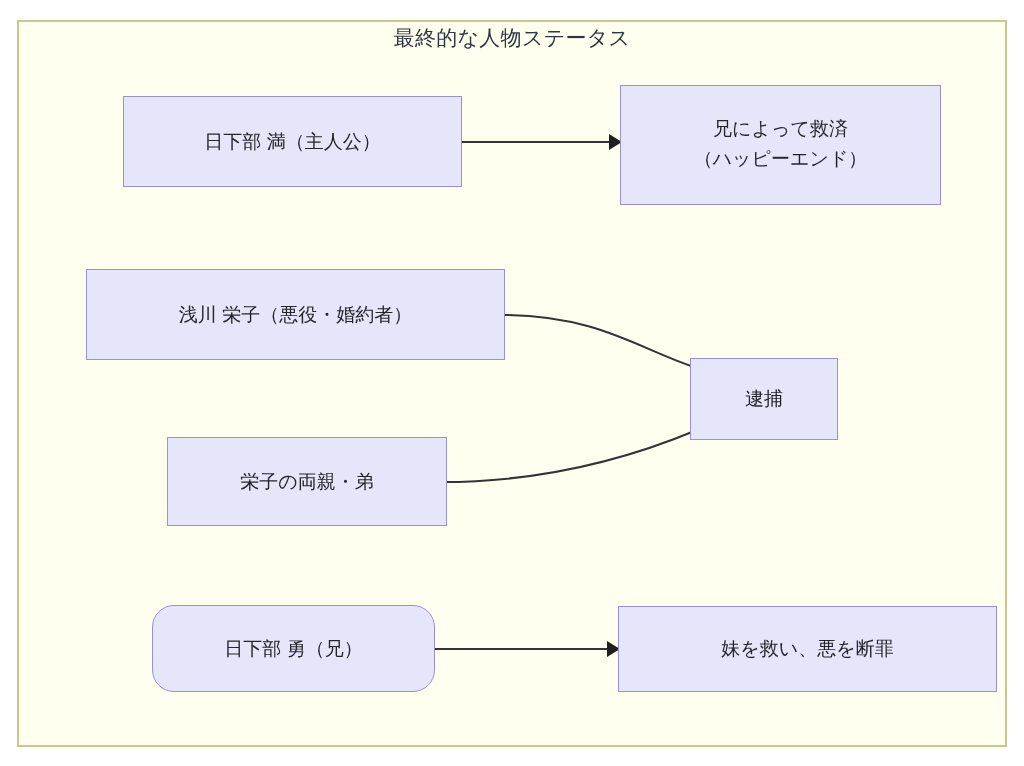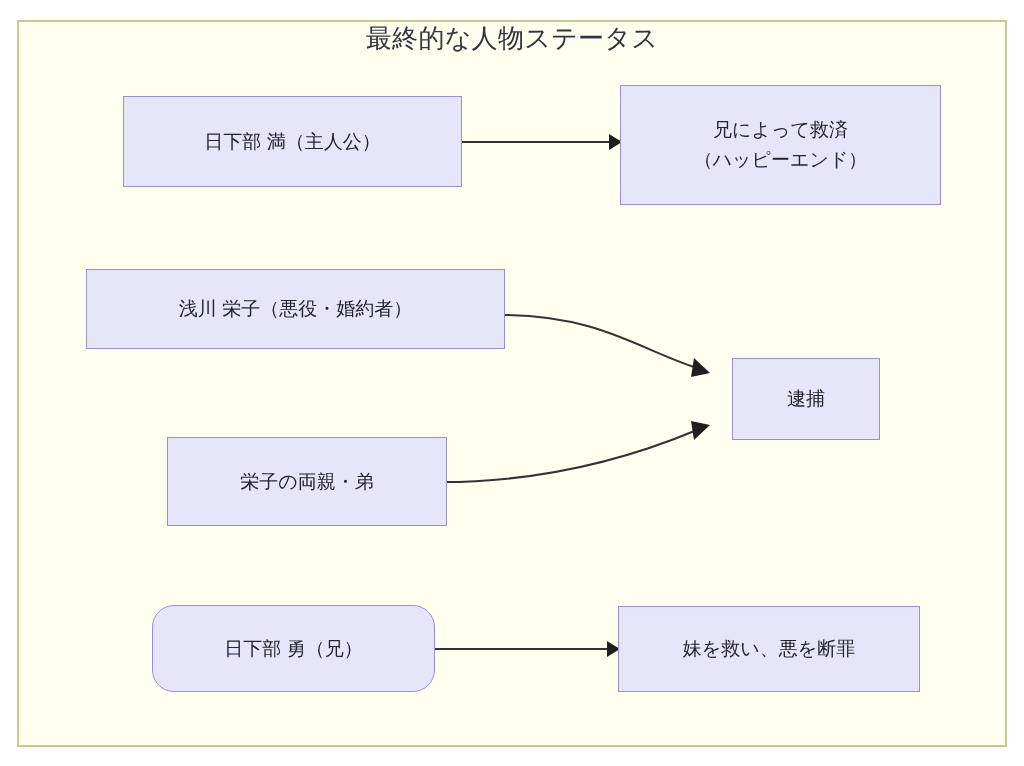--- a/index.html
+++ b/index.html
@@ -28,21 +28,21 @@
     background: #fffff0;
     border: 2px solid #c9c98f;
     box-sizing: border-box;
   }
   .diagram-title {
     position: absolute;
     left: 0;
     top: 24px;
     width: 1024px;
     text-align: center;
-    font-size: 26px;
+    font-size: 21px;
     line-height: 28px;
     color: #2f3640;
     letter-spacing: 0.3px;
     white-space: nowrap;
   }
   .node {
     position: absolute;
     background: #e6e6fa;
     border: 1.6px solid #9a8ed4;
     box-sizing: border-box;
@@ -55,26 +55,26 @@
     line-height: 30px;
     box-shadow: 0 0 0 0 rgba(0,0,0,0);
   }
   .node .node-label {
     display: block;
     white-space: pre-line;
     padding: 0 10px;
   }
   
   #node-mitsuru      { left: 123px; top: 96px;  width: 339px; height: 91px; }
-  #node-saved        { left: 620px; top: 85px;  width: 321px; height: 120px; }
-  #node-eiko         { left: 86px;  top: 269px; width: 419px; height: 80px; }
+  #node-saved        { left: 620px; top: 85px;  width: 321px; height: 120px; font-family: Liberation Mono, monospace; }
+  #node-eiko         { left: 86px;  top: 269px; width: 419px; height: 91px; }
   #node-eiko-family  { left: 155px; top: 437px; width: 280px; height: 89px; margin-left: 12px; }
-  #node-arrest       { left: 732px; top: 358px; width: 148px; height: 82px; }
+  #node-arrest       { left: 690px; top: 358px; width: 148px; height: 82px; }
   #node-isamu        { left: 152px; top: 605px; width: 283px; height: 87px; border-radius: 22px; }
-  #node-justice      { left: 618px; top: 606px; width: 302px; height: 86px; }
+  #node-justice      { left: 618px; top: 606px; width: 379px; height: 86px; }
 
   #edge-layer {
     position: absolute;
     left: 0;
     top: 0;
     width: 1024px;
     height: 766px;
     pointer-events: none;
   }
   .edge-path {

